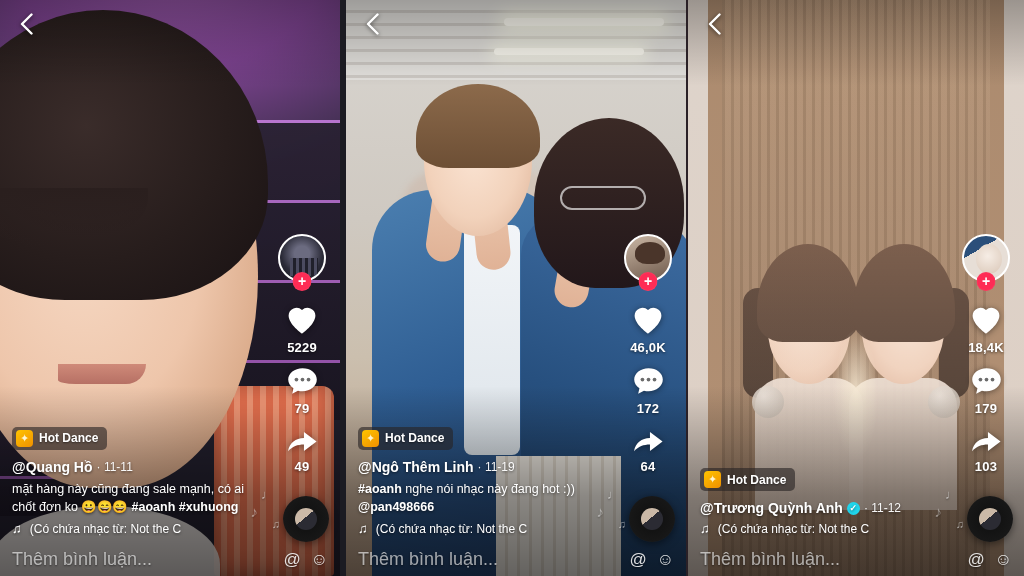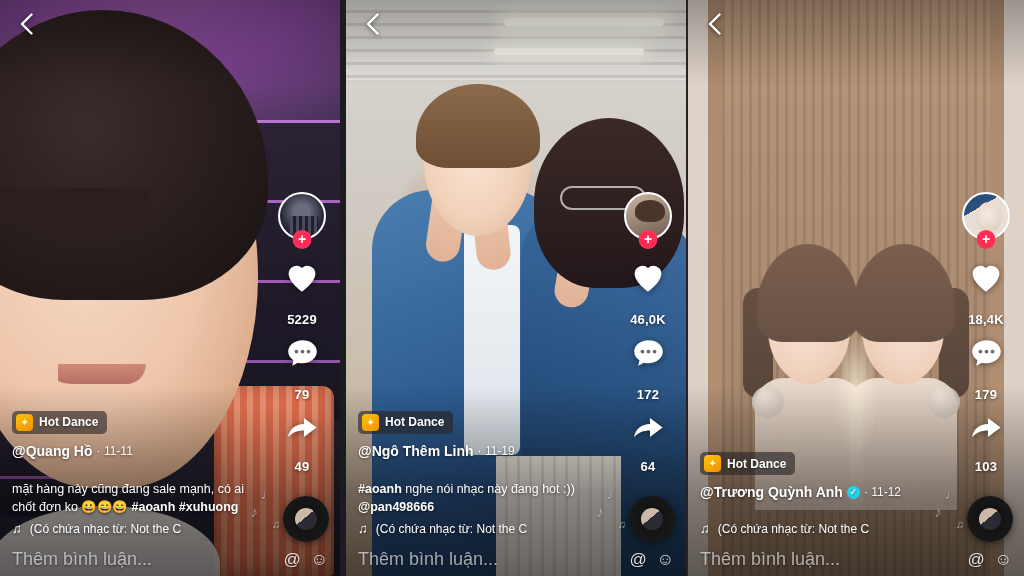--- a/index.html
+++ b/index.html
@@ -151,21 +151,21 @@
   .av-b:after{content:"";position:absolute;left:9px;top:6px;width:30px;height:22px;border-radius:50% 50% 40% 40%;
       background:#4a352a;}
   .av-c { background:linear-gradient(150deg,#2b4f7a 0 32%, #e7ded6 32% 100%); }
   .av-c:after{content:"";position:absolute;left:12px;top:8px;width:26px;height:30px;border-radius:50%;
       background:radial-gradient(circle at 45% 40%,#f6ede5,#d9c6b6);}
   .plus { position:absolute; left:50%; bottom:-9px; transform:translateX(-50%);
       width:19px; height:19px; border-radius:50%; background:#fe2c55; color:#fff;
       font-size:14px; line-height:17px; text-align:center; font-weight:700; border:1.5px solid rgba(255,255,255,.05); }
   .act { display:flex; flex-direction:column; align-items:center; margin-bottom:10px; }
   .act .glyph { filter:drop-shadow(0 1px 3px rgba(0,0,0,.45)); }
-  .act .count { color:#fff; font-size:13px; font-weight:700; margin-top:15px;
+  .act .count { color:#fff; font-size:13px; font-weight:700; margin-top:1px;
       text-shadow:0 1px 3px rgba(0,0,0,.6); letter-spacing:.2px; }
 
   
   .disc { position:absolute; right:11px; bottom:34px; width:46px; height:46px; border-radius:50%;
       background:radial-gradient(circle at 50% 50%, #3a3a3a 0 26%, #121212 28%, #1b1b1b 100%);
       box-shadow:0 2px 8px rgba(0,0,0,.5); display:flex; align-items:center; justify-content:center; }
   .disc .inner { width:22px; height:22px; border-radius:50%; overflow:hidden;
       background:linear-gradient(140deg,#cbb9a7 0 45%, #2b2b33 45% 100%); }
   .note { position:absolute; color:rgba(255,255,255,.55); font-size:14px;
       text-shadow:0 1px 2px rgba(0,0,0,.4); }
@@ -174,21 +174,21 @@
   .note.n3 { right:82px; bottom:56px; font-size:15px; opacity:.8; }
 
   
   .caption { position:absolute; left:12px; bottom:40px; width:252px; color:#fff; }
   .badge { display:inline-flex; align-items:center; gap:6px; background:rgba(40,36,36,.62);
       border-radius:5px; padding:3px 9px 3px 4px; margin-bottom:9px; }
   .badge .bico { width:17px; height:17px; border-radius:4px; flex:0 0 17px;
       background:linear-gradient(145deg,#ffc400,#f09000); display:flex; align-items:center; justify-content:center;
       font-size:11px; color:#fff5cf; line-height:1; }
   .badge .btxt { font-size:12px; font-weight:700; color:#fff; text-shadow:0 1px 2px rgba(0,0,0,.5); }
-  .handle-row { font-size:14px; font-weight:700; margin-bottom:21px; display:flex; align-items:center; gap:4px;
+  .handle-row { font-size:14px; font-weight:700; margin-bottom:5px; display:flex; align-items:center; gap:4px;
       text-shadow:0 1px 3px rgba(0,0,0,.6); }
   .verified { width:13px; height:13px; border-radius:50%; background:#20d5ec; flex:0 0 13px;
       display:flex; align-items:center; justify-content:center; font-size:9px; color:#fff; line-height:1; }
   .meta { font-size:12px; font-weight:400; opacity:.95; }
   .desc { font-size:12.5px; line-height:1.45; margin-bottom:5px; text-shadow:0 1px 3px rgba(0,0,0,.55);
       word-wrap:break-word; }
   .desc b { font-weight:700; }
   .music-row { font-size:12px; display:flex; align-items:center; gap:8px; white-space:nowrap; overflow:hidden;
       text-shadow:0 1px 3px rgba(0,0,0,.55); }
   .music-row .mnote { font-size:13px; }

